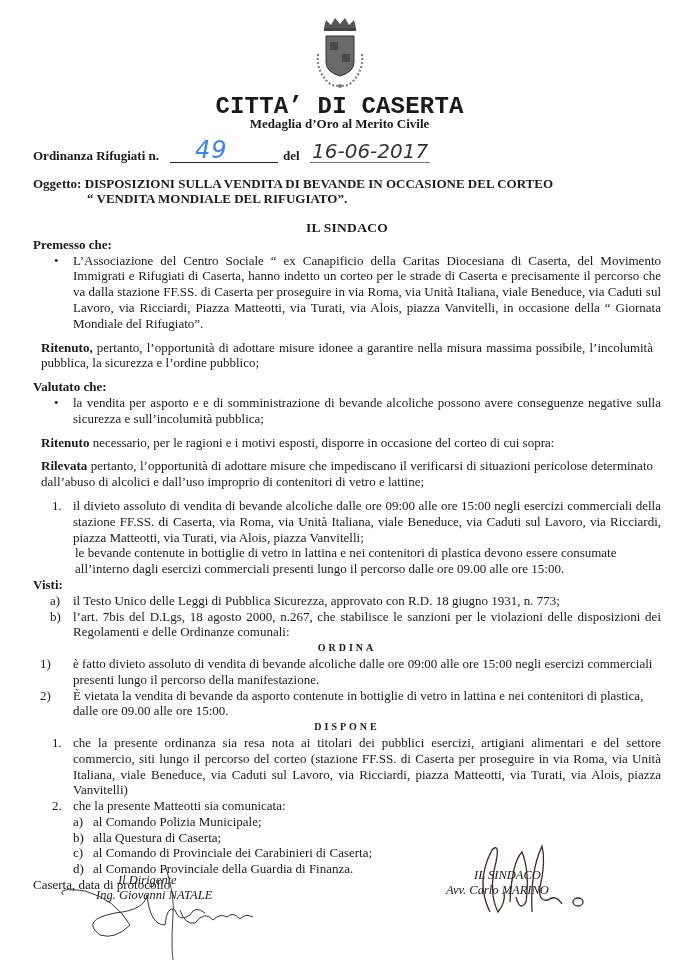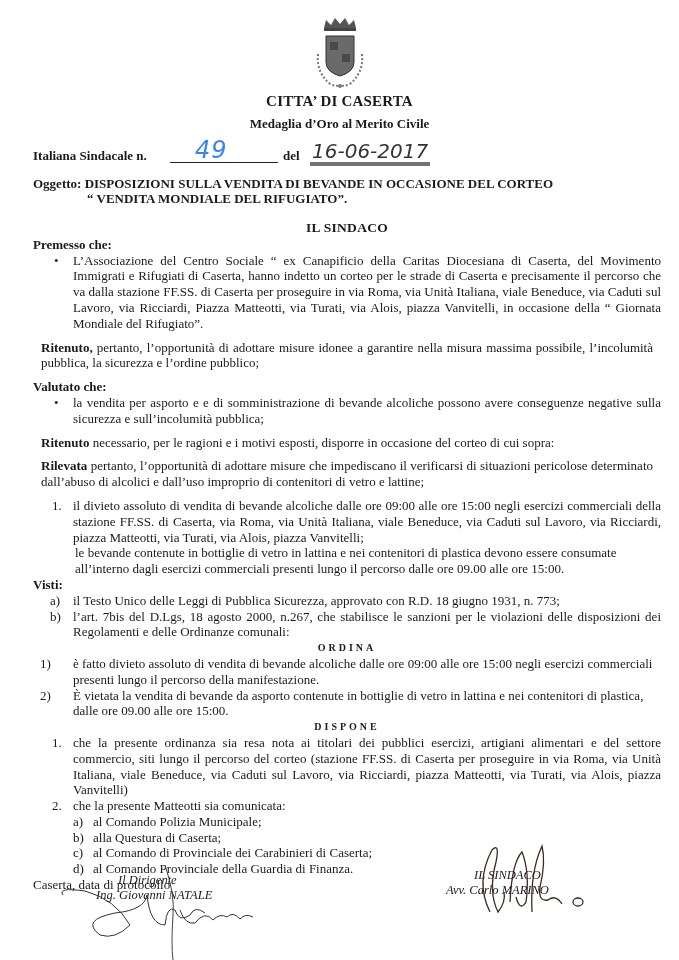--- a/index.html
+++ b/index.html
@@ -1,30 +1,30 @@
 <!DOCTYPE html>
 <html><head>
 <meta charset="utf-8">
 <style>
   html, body { margin: 0; padding: 0; background: #ffffff; }
   body { width: 679px; height: 960px; position: relative; overflow: hidden; color: #1a1a1a;
          font-family: "Liberation Serif", "DejaVu Serif", serif; }
   .page { position: absolute; left: 0; top: 0; width: 679px; height: 960px; }
   .crest { position: absolute; left: 308px; top: 14px; width: 64px; height: 76px; }
   .hdr-title { position: absolute; left: 0; width: 679px; top: 93px; text-align: center;
-               font-weight: bold; font-size: 15px; letter-spacing: 0.2px; }
+               font-weight: bold; font-size: 24px; letter-spacing: 0.2px; font-family: Liberation Mono, monospace; }
   .hdr-sub { position: absolute; left: 0; width: 679px; top: 116px; text-align: center;
              font-weight: bold; font-size: 13px; }
   .ord-line { position: absolute; left: 33px; top: 140px; width: 420px; height: 30px; font-size: 13px; font-weight: bold; }
   .ord-line .lbl1 { position: absolute; left: 0; top: 8px; }
   .ord-line .num-field { position: absolute; left: 137px; top: 0; width: 108px; height: 22px; border-bottom: 1px solid #222; }
   .ord-line .num { position: absolute; left: 25px; top: -4px; font-family: "DejaVu Sans", sans-serif; font-weight: normal;
                    font-size: 24px; color: #3b82f6; font-style: italic; letter-spacing: 1px; }
   .ord-line .lbl2 { position: absolute; left: 250px; top: 8px; }
-  .ord-line .date-field { position: absolute; left: 277px; top: 0; width: 120px; height: 22px; border-bottom: 4px solid #737373; }
+  .ord-line .date-field { position: absolute; left: 277px; top: 0; width: 120px; height: 22px; border-bottom: 1px solid #737373; }
   .ord-line .date { position: absolute; left: 2px; top: -1px; font-family: "DejaVu Sans", sans-serif; font-weight: normal;
                     font-size: 20px; color: #333; font-style: italic; }
   .oggetto { position: absolute; left: 33px; top: 176px; width: 630px; font-size: 13px; font-weight: bold; line-height: 15px; }
   .oggetto .line2 { padding-left: 54px; }
   .body { position: absolute; left: 33px; top: 220px; width: 628px; font-size: 13px; line-height: 15.8px; }
   .center-h { text-align: center; font-weight: bold; }
   .sindaco { font-size: 13.5px; letter-spacing: 0.3px; margin-bottom: 1px; }
   .spaced { letter-spacing: 3px; font-size: 10px; }
   .b { font-weight: bold; }
   p { margin: 8px; text-align: justify; }
@@ -57,21 +57,21 @@
     <path d="M22 28 h8 v8 h-8z M34 40 h8 v8 h-8z" fill="#4a4a4a"></path>
     <path d="M10 40 Q8 58 22 70 Q28 73 32 71" fill="none" stroke="#777" stroke-width="2" stroke-dasharray="2 2"></path>
     <path d="M54 40 Q56 58 42 70 Q36 73 32 71" fill="none" stroke="#777" stroke-width="2" stroke-dasharray="2 2"></path>
     <circle cx="32" cy="72" r="2" fill="#777"></circle>
   </svg>
 
   <div class="hdr-title">CITTA’ DI CASERTA</div>
   <div class="hdr-sub">Medaglia d’Oro al Merito Civile</div>
 
   <div class="ord-line">
-    <span class="lbl1">Italiana Sindacale n.</span>
+    <span class="lbl1">Ordinanza Rifugiati n.</span>
     <span class="num-field">
       <span class="num">49</span>
     </span>
     <span class="lbl2">del</span>
     <span class="date-field">
       <span class="date">16-06-2017</span>
     </span>
   </div>
 
   <div class="oggetto">

